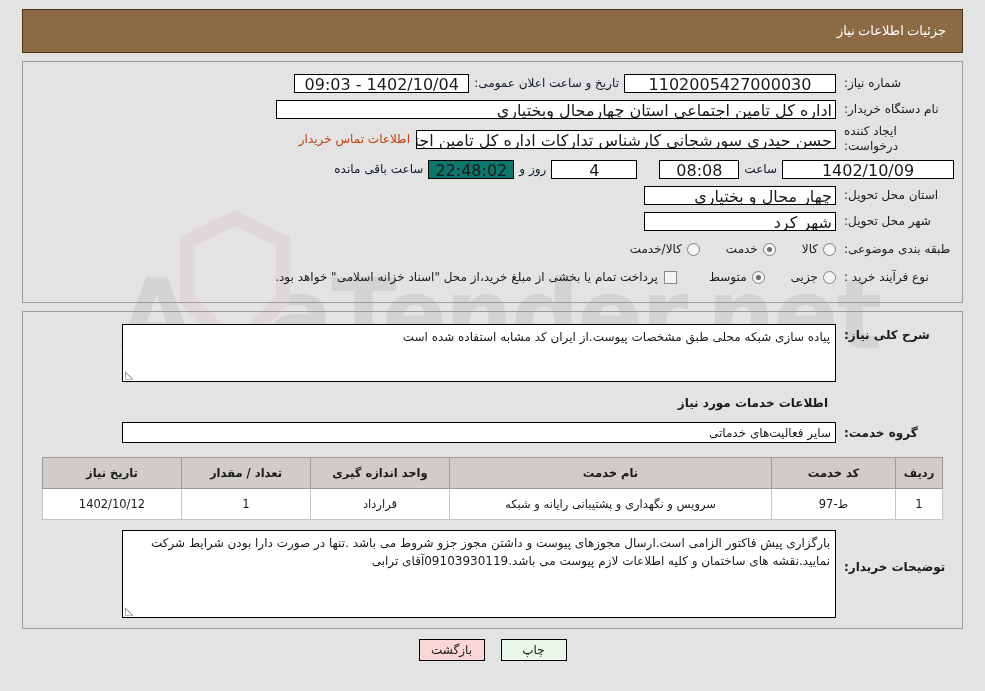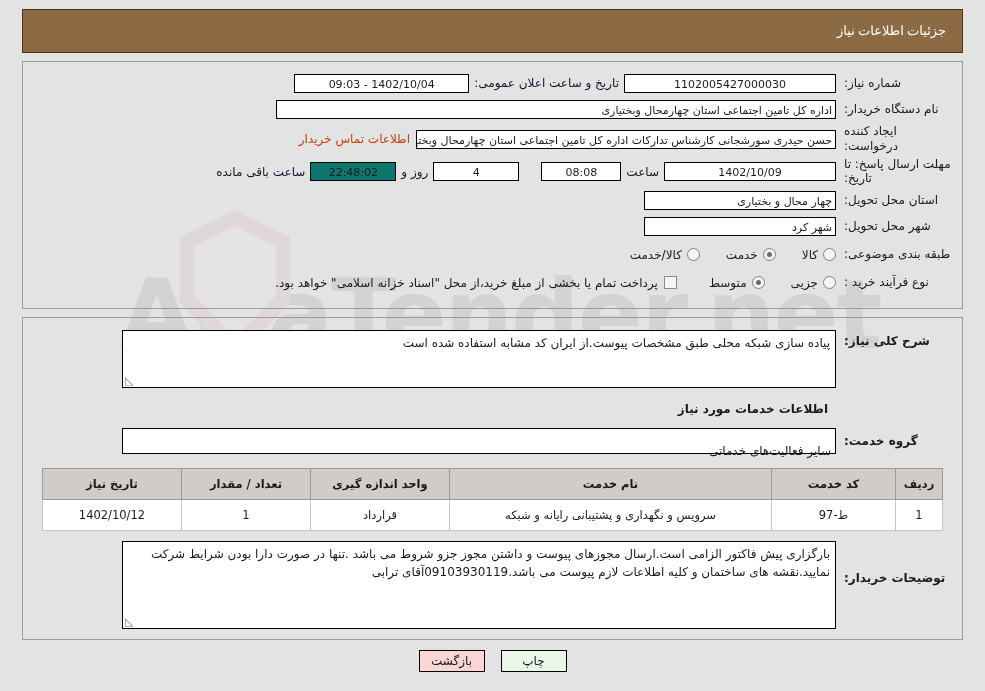--- a/index.html
+++ b/index.html
@@ -114,21 +114,21 @@
     box-sizing: border-box;
     line-height: 1.25;
   }
   .lbl.twoline { line-height: 1.15; }
 
   .fld {
     border: 1px solid #000;
     background: #fff;
     height: 19px;
     line-height: 19px;
-    font-size: 11px;
+    font-size: 16px;
     padding: 0 3px;
     box-sizing: border-box;
     overflow: hidden;
     white-space: nowrap;
     color: #1a1a1a;
   }
   .fld.center { text-align: center; }
   .fld.right  { text-align: right; }
 
   .w-need-no    { width: 212px; }
@@ -250,21 +250,21 @@
     font-size: 12px;
     box-sizing: border-box;
   }
   .group-fld {
     border: 1px solid #000;
     background: #fff;
     width: 714px;
     height: 21px;
     line-height: 21px;
     font-size: 12px;
-    padding: 12px 4px;
+    padding: 0 4px;
     box-sizing: border-box;
   }
 
   
   .tbl-wrap { padding: 0 8px; margin-bottom: 10px; }
   table.svc {
     border-collapse: collapse;
     width: 901px;
     font-size: 12px;
     background: #fff;
@@ -341,21 +341,20 @@
     <div class="fld right w-org">اداره کل تامین اجتماعی استان چهارمحال وبختیاری</div>
   </div>
 
   <div class="frow">
     <div class="lbl">ایجاد کننده درخواست:</div>
     <div class="fld right w-creator">حسن حیدری سورشجانی کارشناس تدارکات اداره کل تامین اجتماعی استان چهارمحال وبختیاری</div>
     <span class="link">اطلاعات تماس خریدار</span>
   </div>
 
   <div class="frow">
-    <div class="lbl twoline">مهلت ارسال پاسخ: تا تاریخ:</div>
     <div class="fld center w-date">1402/10/09</div>
     <span class="inline-text">ساعت</span>
     <div class="fld center w-time">08:08</div>
     <div class="fld center w-days" style="margin-right:22px;">4</div>
     <span class="inline-text">روز و</span>
     <div class="fld w-countdown">22:48:02</div>
     <span class="inline-text">ساعت باقی مانده</span>
   </div>
 
   <div class="frow">

